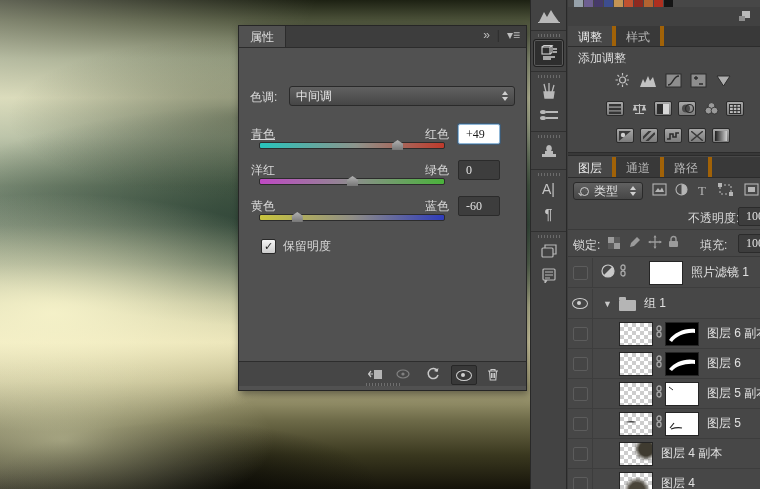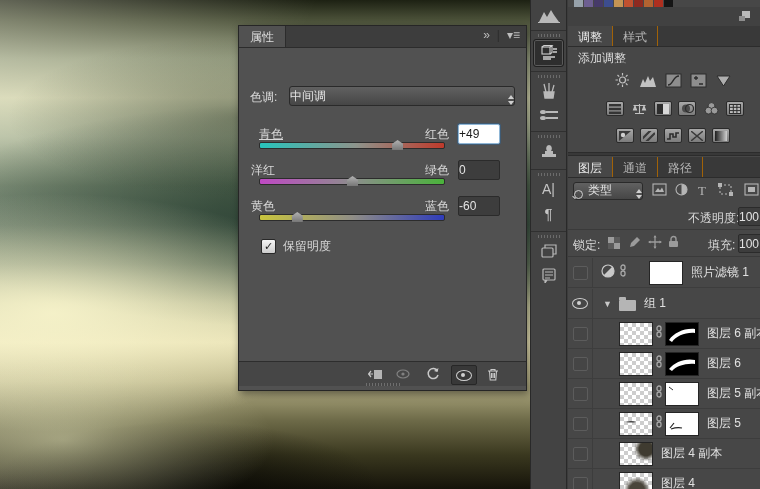--- a/index.html
+++ b/index.html
@@ -16,26 +16,26 @@
       radial-gradient(ellipse 430px 170px at 10% 64%, rgba(250,246,205,.85), rgba(250,246,205,0) 70%),
       radial-gradient(ellipse 320px 110px at 45% 24%, rgba(55,66,48,.5), transparent 72%),
       radial-gradient(ellipse 520px 150px at 58% 44%, rgba(38,58,46,.75), transparent 75%),
       linear-gradient(115deg, rgba(255,255,238,.30), rgba(255,255,238,0) 42%),
       linear-gradient(180deg,#1d2113 0%,#4a5038 4%,#9aa183 12%,#cfd0ab 20%,#a9b395 28%,
         #5d7259 38%,#48604e 46%,#6f7f66 54%,#c4c49c 62%,#e7e0b4 70%,#bab489 78%,
         #6d6a48 86%,#3a381f 93%,#15130a 100%);}
 
   
   .dropdown{background:linear-gradient(#616161,#464646);border:1px solid #2a2a2a;border-radius:3px;
-            display:flex;align-items:flex-end;padding:0 0;color:#e3e3e3;}
+            display:flex;align-items:center;padding:0 6px;color:#e3e3e3;}
   .stepper{margin-left:auto;display:flex;flex-direction:column;gap:2px;align-items:center;}
   .tri-up{width:0;height:0;border-left:3px solid transparent;border-right:3px solid transparent;border-bottom:4px solid #cfcfcf;}
   .tri-dn{width:0;height:0;border-left:3px solid transparent;border-right:3px solid transparent;border-top:4px solid #cfcfcf;}
   .val{width:42px;height:20px;background:#3d3d3d;border:1px solid #2b2b2b;border-radius:2px;
-       color:#e3e3e3;display:flex;align-items:center;box-sizing:border-box;}
+       color:#e3e3e3;display:flex;align-items:center;padding-left:7px;box-sizing:border-box;font-family:Liberation Serif, serif;}
   .val.focused{background:#ffffff;color:#1c1c1c;border:1px solid #8fb6d6;box-shadow:0 0 0 1px #3f5b74;}
 
   
   .props{left:238px;top:25px;width:289px;height:366px;background:#515151;
          border:1px solid #262626;box-shadow:2px 3px 8px rgba(0,0,0,.45);box-sizing:border-box;}
   .props-tabbar{position:relative;height:21px;background:#3d3d3d;border-bottom:1px solid #2c2c2c;}
   .props-tab{position:absolute;left:0;top:0;height:21px;padding:3px 11px 0;background:#515151;color:#dedede;box-sizing:border-box;border-right:1px solid #2c2c2c;}
   .props-tab-icons{position:absolute;right:6px;top:2px;color:#bdbdbd;display:flex;gap:7px;align-items:center;font-size:12px;}
   .props-head{position:relative;height:36px;border-bottom:1px solid #404040;}
   .hd-box{position:absolute;top:5px;width:27px;height:25px;border-radius:3px;display:flex;align-items:center;justify-content:center;}
@@ -68,21 +68,21 @@
   .dock-ic{width:35px;height:24px;display:flex;align-items:center;justify-content:center;color:#bdbdbd;}
   .dock-active{width:29px;height:26px;margin:2px auto;background:#2e2e2e;border:1px solid #202020;border-radius:3px;
                box-shadow:inset 0 0 0 1px #5a5a5a;display:flex;align-items:center;justify-content:center;}
 
   
   .rpanel{left:568px;top:0;width:192px;height:489px;background:#474747;overflow:hidden;}
   .swatches{position:absolute;left:6px;top:0;height:7px;display:flex;gap:1px;}
   .swatches div{width:9px;height:7px;}
   .rp-bar{position:absolute;left:0;top:7px;width:192px;height:19px;background:#414141;border-bottom:1px solid #323232;}
   .tabs{position:absolute;left:0;width:192px;height:20px;background:#393939;border-bottom:1px solid #2c2c2c;display:flex;}
-  .tab{height:20px;padding:3px 10px 0;box-sizing:border-box;color:#b5b5b5;border-right:1px solid #a16207;}
+  .tab{height:20px;padding:3px 10px 0;box-sizing:border-box;color:#b5b5b5;border-right:4px solid #a16207;}
   .tab.active{background:#474747;color:#e8e8e8;}
   .adj-label{position:absolute;left:10px;top:50px;color:#dcdcdc;}
   .adj-row{position:absolute;display:flex;gap:6px;}
   .adj-box{width:18px;height:15px;background:linear-gradient(#a8a8a8,#7c7c7c);border:1px solid #2b2b2b;border-radius:2px;
            display:flex;align-items:center;justify-content:center;box-sizing:border-box;}
   .sect-div{position:absolute;left:0;width:192px;height:4px;background:#383838;border-top:1px solid #2c2c2c;border-bottom:1px solid #2c2c2c;box-sizing:border-box;}
 
   .filter-row{position:absolute;left:0;top:179px;width:192px;height:24px;}
   .blend-row{position:absolute;left:0;top:204px;width:192px;height:25px;border-bottom:1px solid #3a3a3a;}
   .lock-row{position:absolute;left:0;top:230px;width:192px;height:26px;border-bottom:1px solid #3a3a3a;}
@@ -126,21 +126,21 @@
       <span class="slider-label" style="left:11px;top:3px;text-align:right;">色调:</span>
       <div class="dropdown" style="position:absolute;left:50px;top:0;width:226px;height:20px;box-sizing:border-box;">
         <span>中间调</span>
         <span class="stepper">
             <span class="tri-up"></span>
             <span class="tri-dn"></span>
           </span>
       </div>
     </div>
 
-    <span class="slider-label" style="left:20px;top:100px;text-decoration:underline;">青色</span>
+    <span class="slider-label" style="left:12px;top:100px;text-decoration:underline;">青色</span>
     <span class="slider-label" style="left:186px;top:100px;">红色</span>
     <div class="val focused" style="position:absolute;left:219px;top:98px;">+49</div>
     <div class="track tr-cr" style="top:116px;">
       <div class="thumb" style="left: 74.5%;"></div>
     </div>
 
     <span class="slider-label" style="left:12px;top:136px;">洋红</span>
     <span class="slider-label" style="left:186px;top:136px;">绿色</span>
     <div class="val" style="position:absolute;left:219px;top:134px;">0</div>
     <div class="track tr-mg" style="top:152px;">
@@ -498,21 +498,21 @@
               <path d="M7 0 L5.5 2.5 h3 Z M7 14 L5.5 11.5 h3 Z M0 7 L2.5 5.5 v3 Z M14 7 L11.5 5.5 v3 Z"></path>
             </g>
           </svg>
       </div>
       <div class="small-ic" style="position:absolute;left:100px;top:5px;">
         <svg width="11" height="13" viewBox="0 0 11 13">
             <rect x="1" y="6" width="9" height="6" rx="1" fill="#9b9b9b"></rect>
             <path d="M3 6 V4 a2.5 2.5 0 0 1 5 0 v2" stroke="#9b9b9b" stroke-width="1.4" fill="none"></path>
           </svg>
       </div>
-      <span style="position:absolute;left:140px;top:7px;color:#d9d9d9;">填充:</span>
+      <span style="position:absolute;left:132px;top:7px;color:#d9d9d9;">填充:</span>
       <div class="val" style="position:absolute;left:170px;top:4px;width:34px;height:19px;">100</div>
     </div>
 
     <div class="lrow" style="top:258px;">
       <div class="eyewell">
           <div class="well-sq"></div>
         </div>
       <div style="margin-left:8px;flex:none;">
         <svg width="14" height="14" viewBox="0 0 14 14">
             <circle cx="7" cy="7" r="6" fill="none" stroke="#c9c9c9" stroke-width="1.2"></circle>

